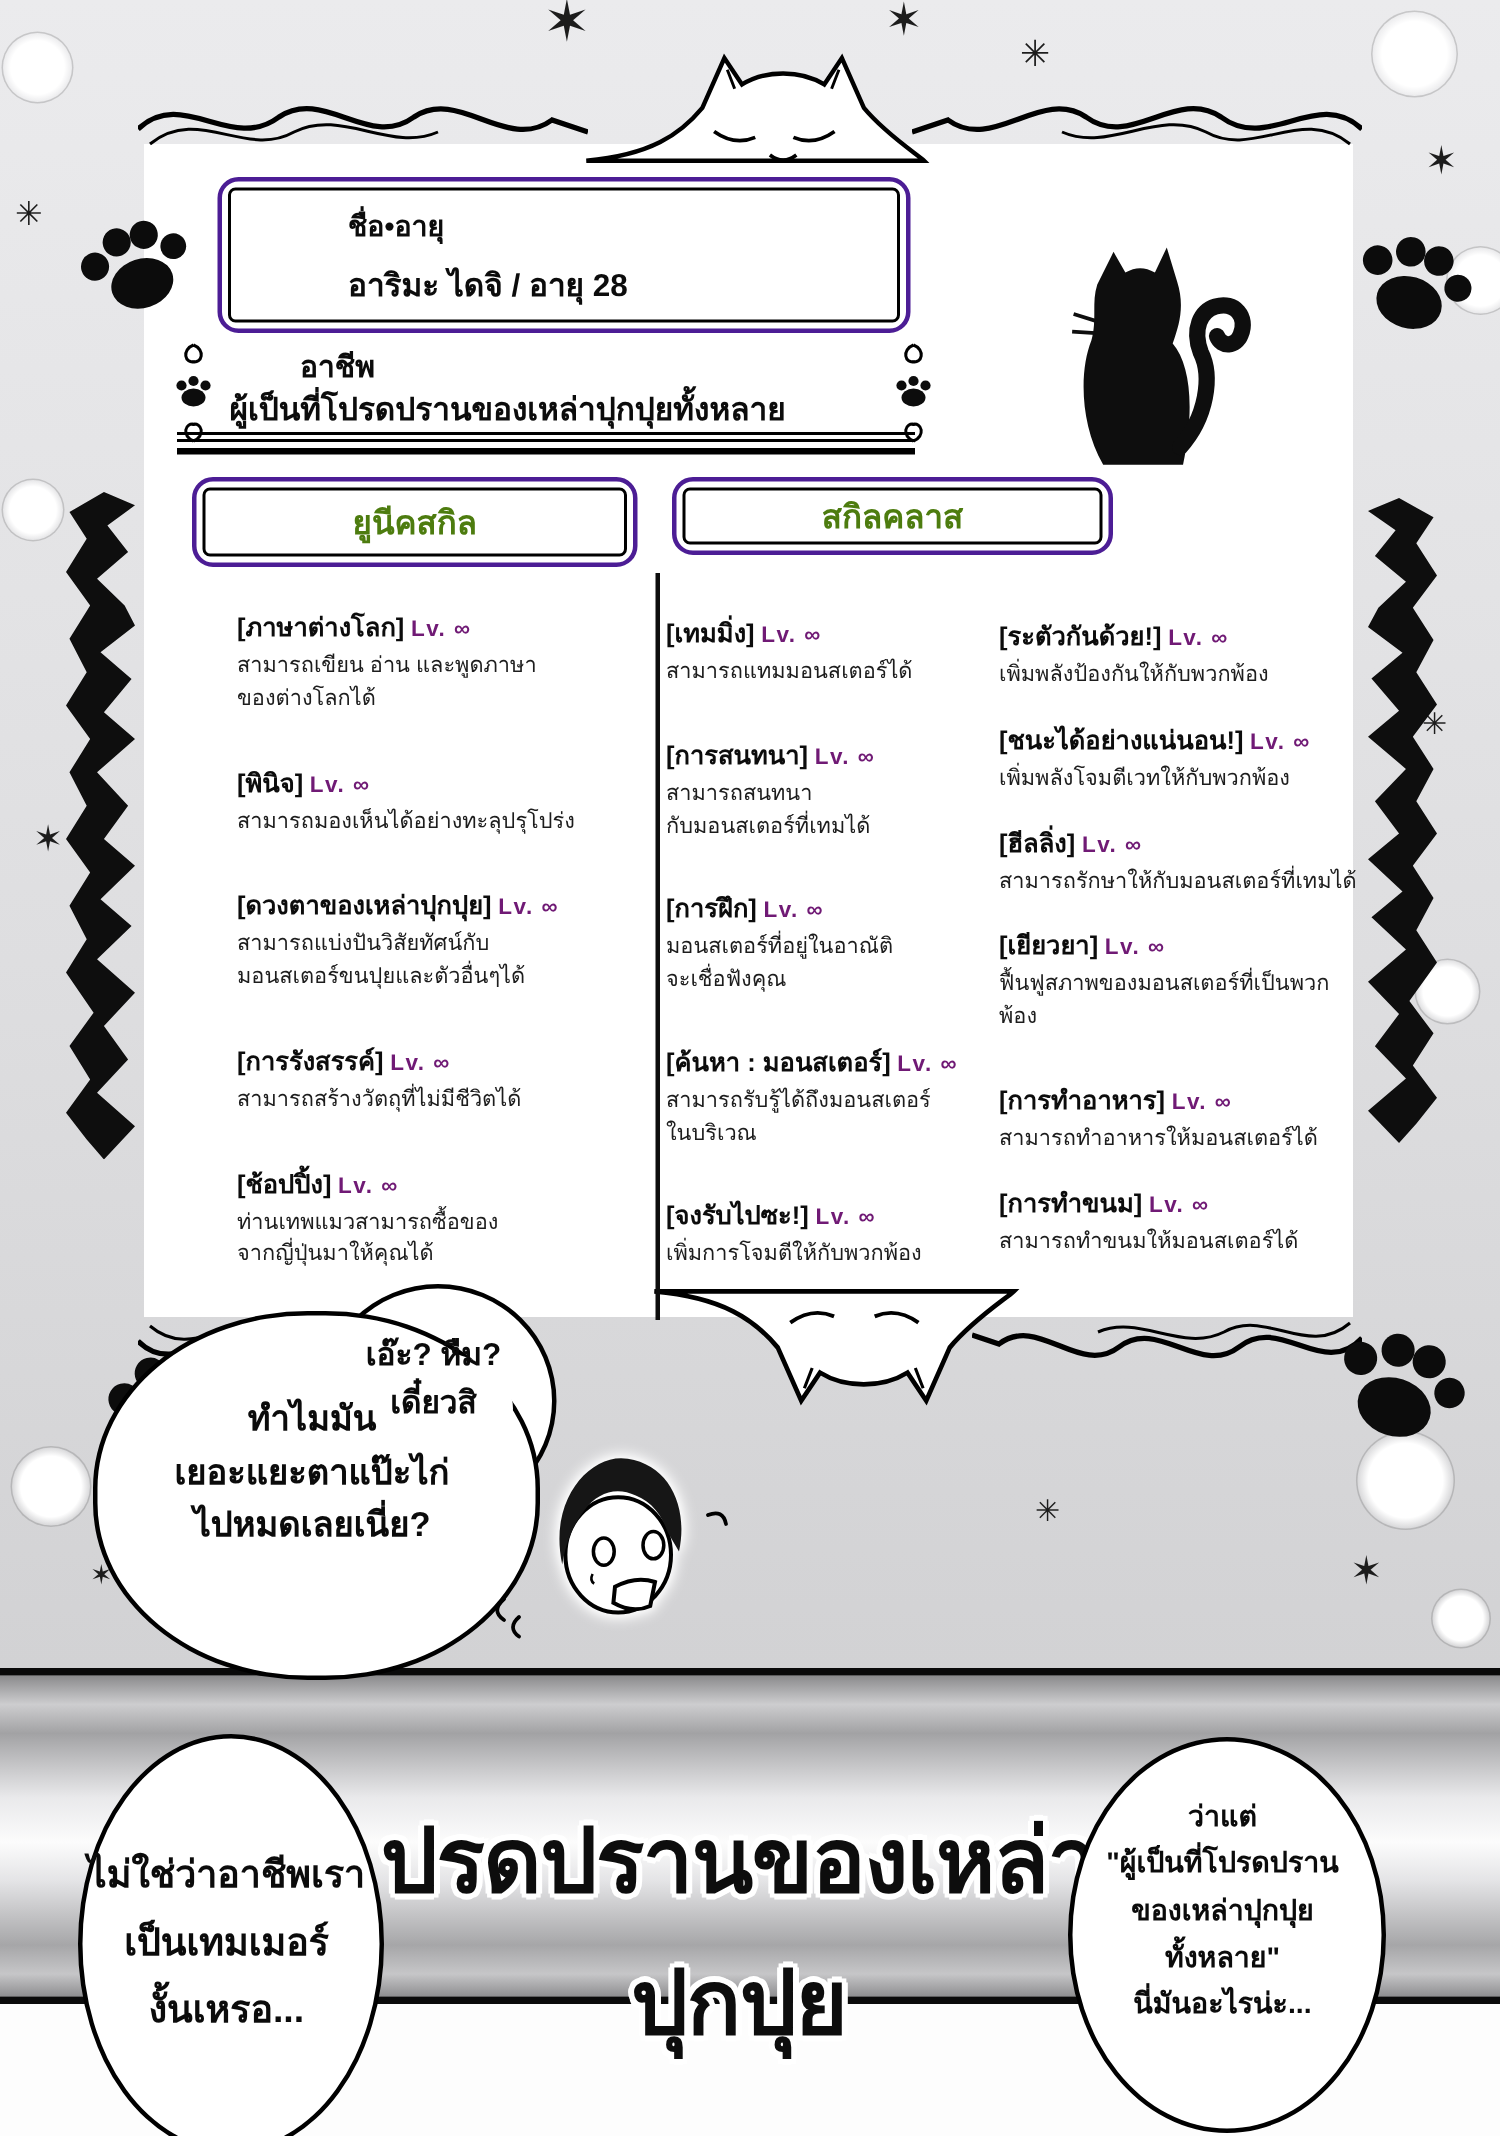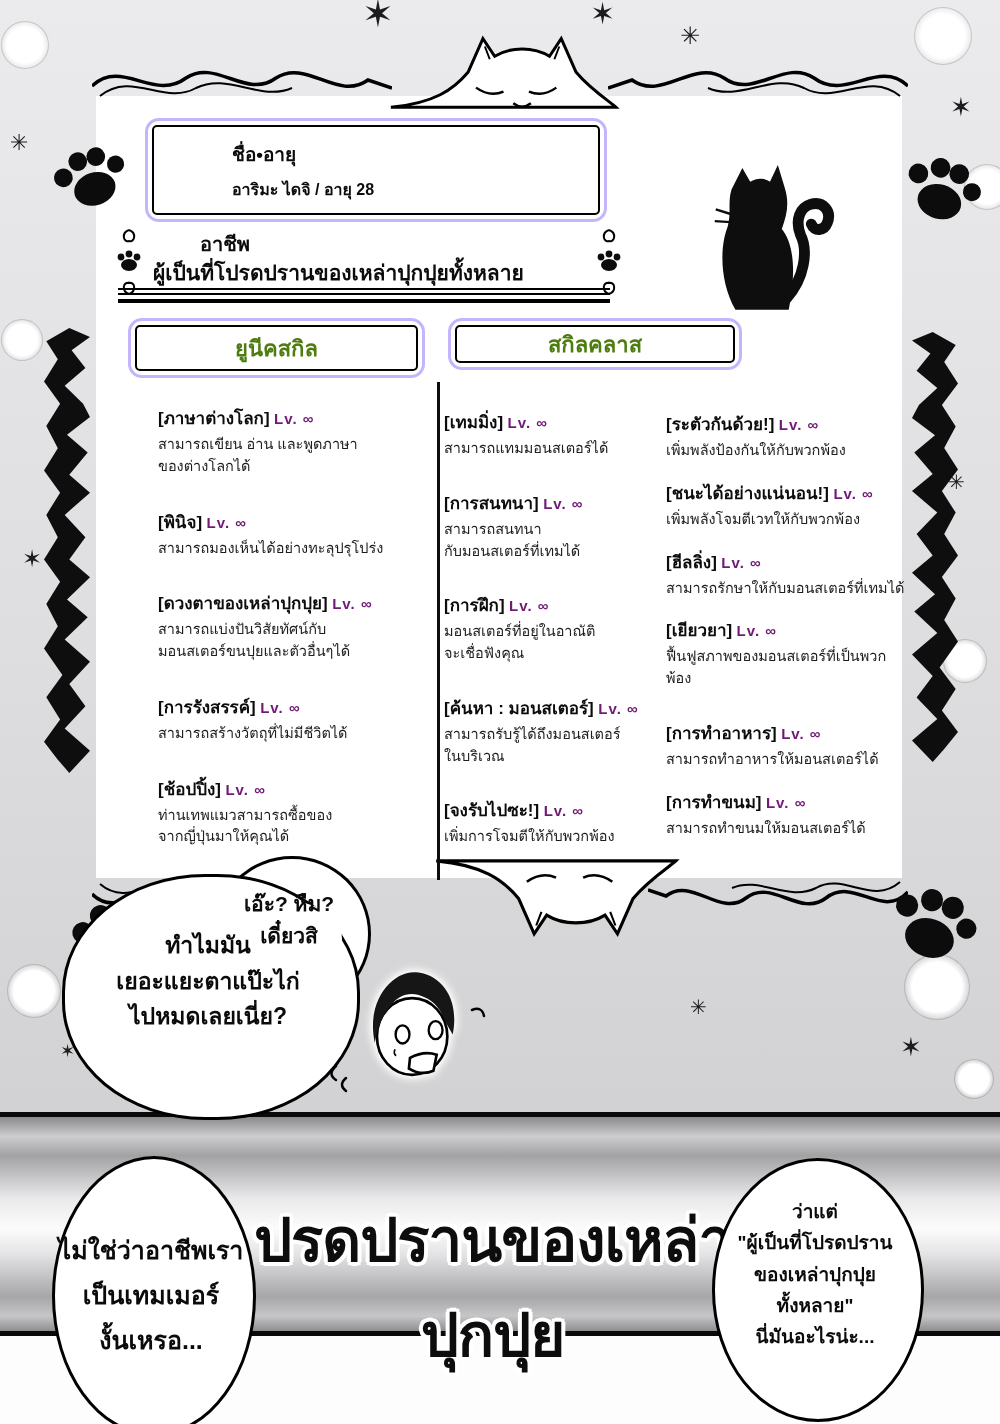--- a/index.html
+++ b/index.html
@@ -6,21 +6,21 @@
   body{width:1000px;height:1424px;position:relative;overflow:hidden;
        font-family:"Liberation Sans","DejaVu Sans",sans-serif;
        background:linear-gradient(180deg,#ebebed 0%,#dedee0 45%,#d2d2d4 78%,#d8d8da 100%);}
   .abs{position:absolute;}
   
   .panel{left:96px;top:96px;width:806px;height:782px;background:#ffffff;z-index:1;}
   
   .jag{width:46px;background:#0e0e0e;z-index:2;
        clip-path:polygon(55% 0%,100% 2%,60% 5%,90% 9%,45% 13%,85% 17%,100% 20%,50% 24%,95% 28%,55% 33%,100% 37%,45% 42%,90% 47%,55% 52%,100% 56%,50% 61%,95% 65%,45% 70%,100% 75%,55% 80%,90% 85%,45% 90%,100% 95%,55% 100%,30% 97%,0% 93%,35% 88%,5% 83%,40% 78%,0% 72%,30% 67%,5% 62%,35% 57%,0% 52%,30% 47%,5% 42%,35% 37%,0% 32%,30% 27%,5% 22%,35% 17%,0% 12%,30% 7%,5% 3%);}
   
-  .fancy{border:3px solid #c4b5fd;border-radius:14px;padding:4px;background:#fff;z-index:3;}
+  .fancy{border:3px solid #4c1d95;border-radius:14px;padding:4px;background:#fff;z-index:3;}
   .fancy-in{border:2px solid #000;border-radius:5px;width:100%;height:100%;box-sizing:border-box;
             display:flex;flex-direction:column;justify-content:center;}
   .hdr .fancy-in{align-items:center;}
   .hdr-label{font-size:22px;font-weight:bold;color:#4d7c0f;}
   
   .col{display:flex;flex-direction:column;z-index:3;}
   .sk-head{white-space:nowrap;}
   .sk-name{font-size:17px;font-weight:bold;color:#0c0c0c;}
   .sk-lv{font-size:15px;font-weight:bold;color:#701a75;letter-spacing:1px;}
   .sk-desc{white-space:pre-line;font-size:14.5px;line-height:1.5;color:#1d1d1d;margin-top:3px;}
@@ -126,21 +126,21 @@
 
 <svg class="abs" style="left:430px;top:858px;z-index:3;transform:scaleY(-1);" width="250" height="85" viewBox="0 0 240 80">
   <path d="M6,78 C50,74 70,60 85,42 L100,8 L112,26 C128,16 152,16 168,26 L180,8 L195,42 C210,60 232,74 236,78 Z" fill="#fff" stroke="#000" stroke-width="3"></path>
   <path d="M102,16 l5,13 M178,16 l-5,13" fill="none" stroke="#000" stroke-width="2"></path>
   <path d="M93,58 q14,10 28,4 M147,62 q14,6 28,-4" fill="none" stroke="#000" stroke-width="2.5"></path>
 </svg>
 
 <div class="abs fancy" style="left:145px;top:118px;width:462px;height:104px;box-sizing:border-box;">
   <div class="fancy-in" style="padding-left:78px;">
     <div style="font-size:19px;font-weight:bold;color:#0c0c0c;">ชื่อ•อายุ</div>
-    <div style="font-size:16px;font-weight:bold;color:#0c0c0c;margin-top:8px;">อาริมะ ไดจิ / อายุ 28</div>
+    <div style="font-size:21px;font-weight:bold;color:#0c0c0c;margin-top:8px;">อาริมะ ไดจิ / อายุ 28</div>
   </div>
 </div>
 
 <div class="abs" style="left:200px;top:228px;font-size:20px;font-weight:bold;color:#0c0c0c;z-index:3;">อาชีพ</div>
 <div class="abs" style="left:153px;top:256px;font-size:21px;font-weight:bold;color:#0c0c0c;z-index:3;">ผู้เป็นที่โปรดปรานของเหล่าปุกปุยทั้งหลาย</div>
 
 <svg class="abs" style="left:116px;top:228px;z-index:3;" width="26" height="68" viewBox="0 0 26 68">
   <path d="M13,2 C5,5 7,15 14,13 M13,2 C21,5 19,15 12,13" fill="none" stroke="#000" stroke-width="2"></path>
   <ellipse cx="13" cy="37" rx="8" ry="6" fill="#0c0c0c"></ellipse>
     <circle cx="5" cy="29" r="3.4" fill="#0c0c0c"></circle>

